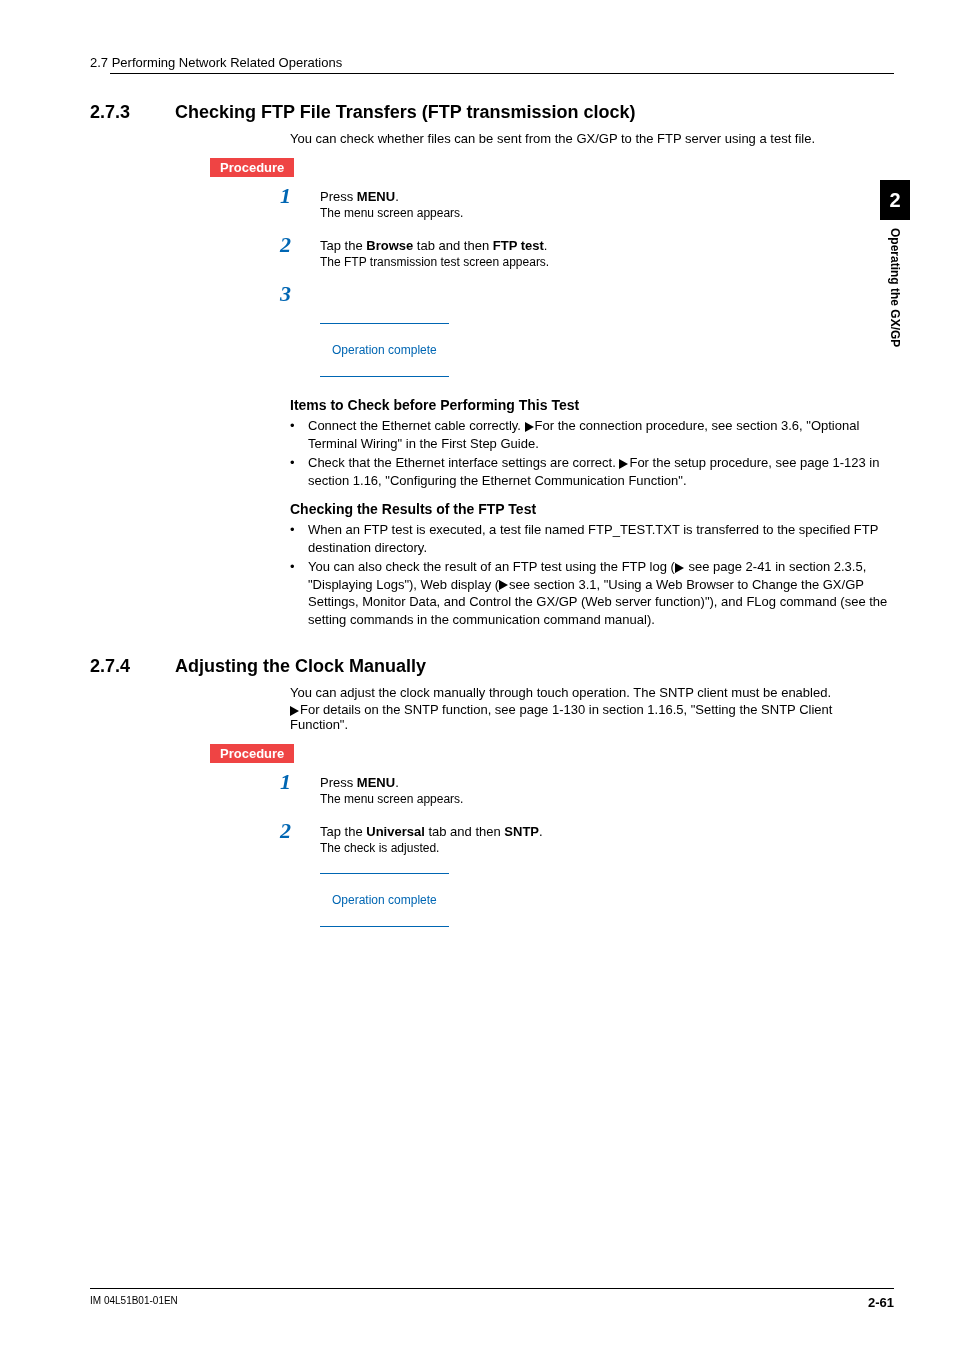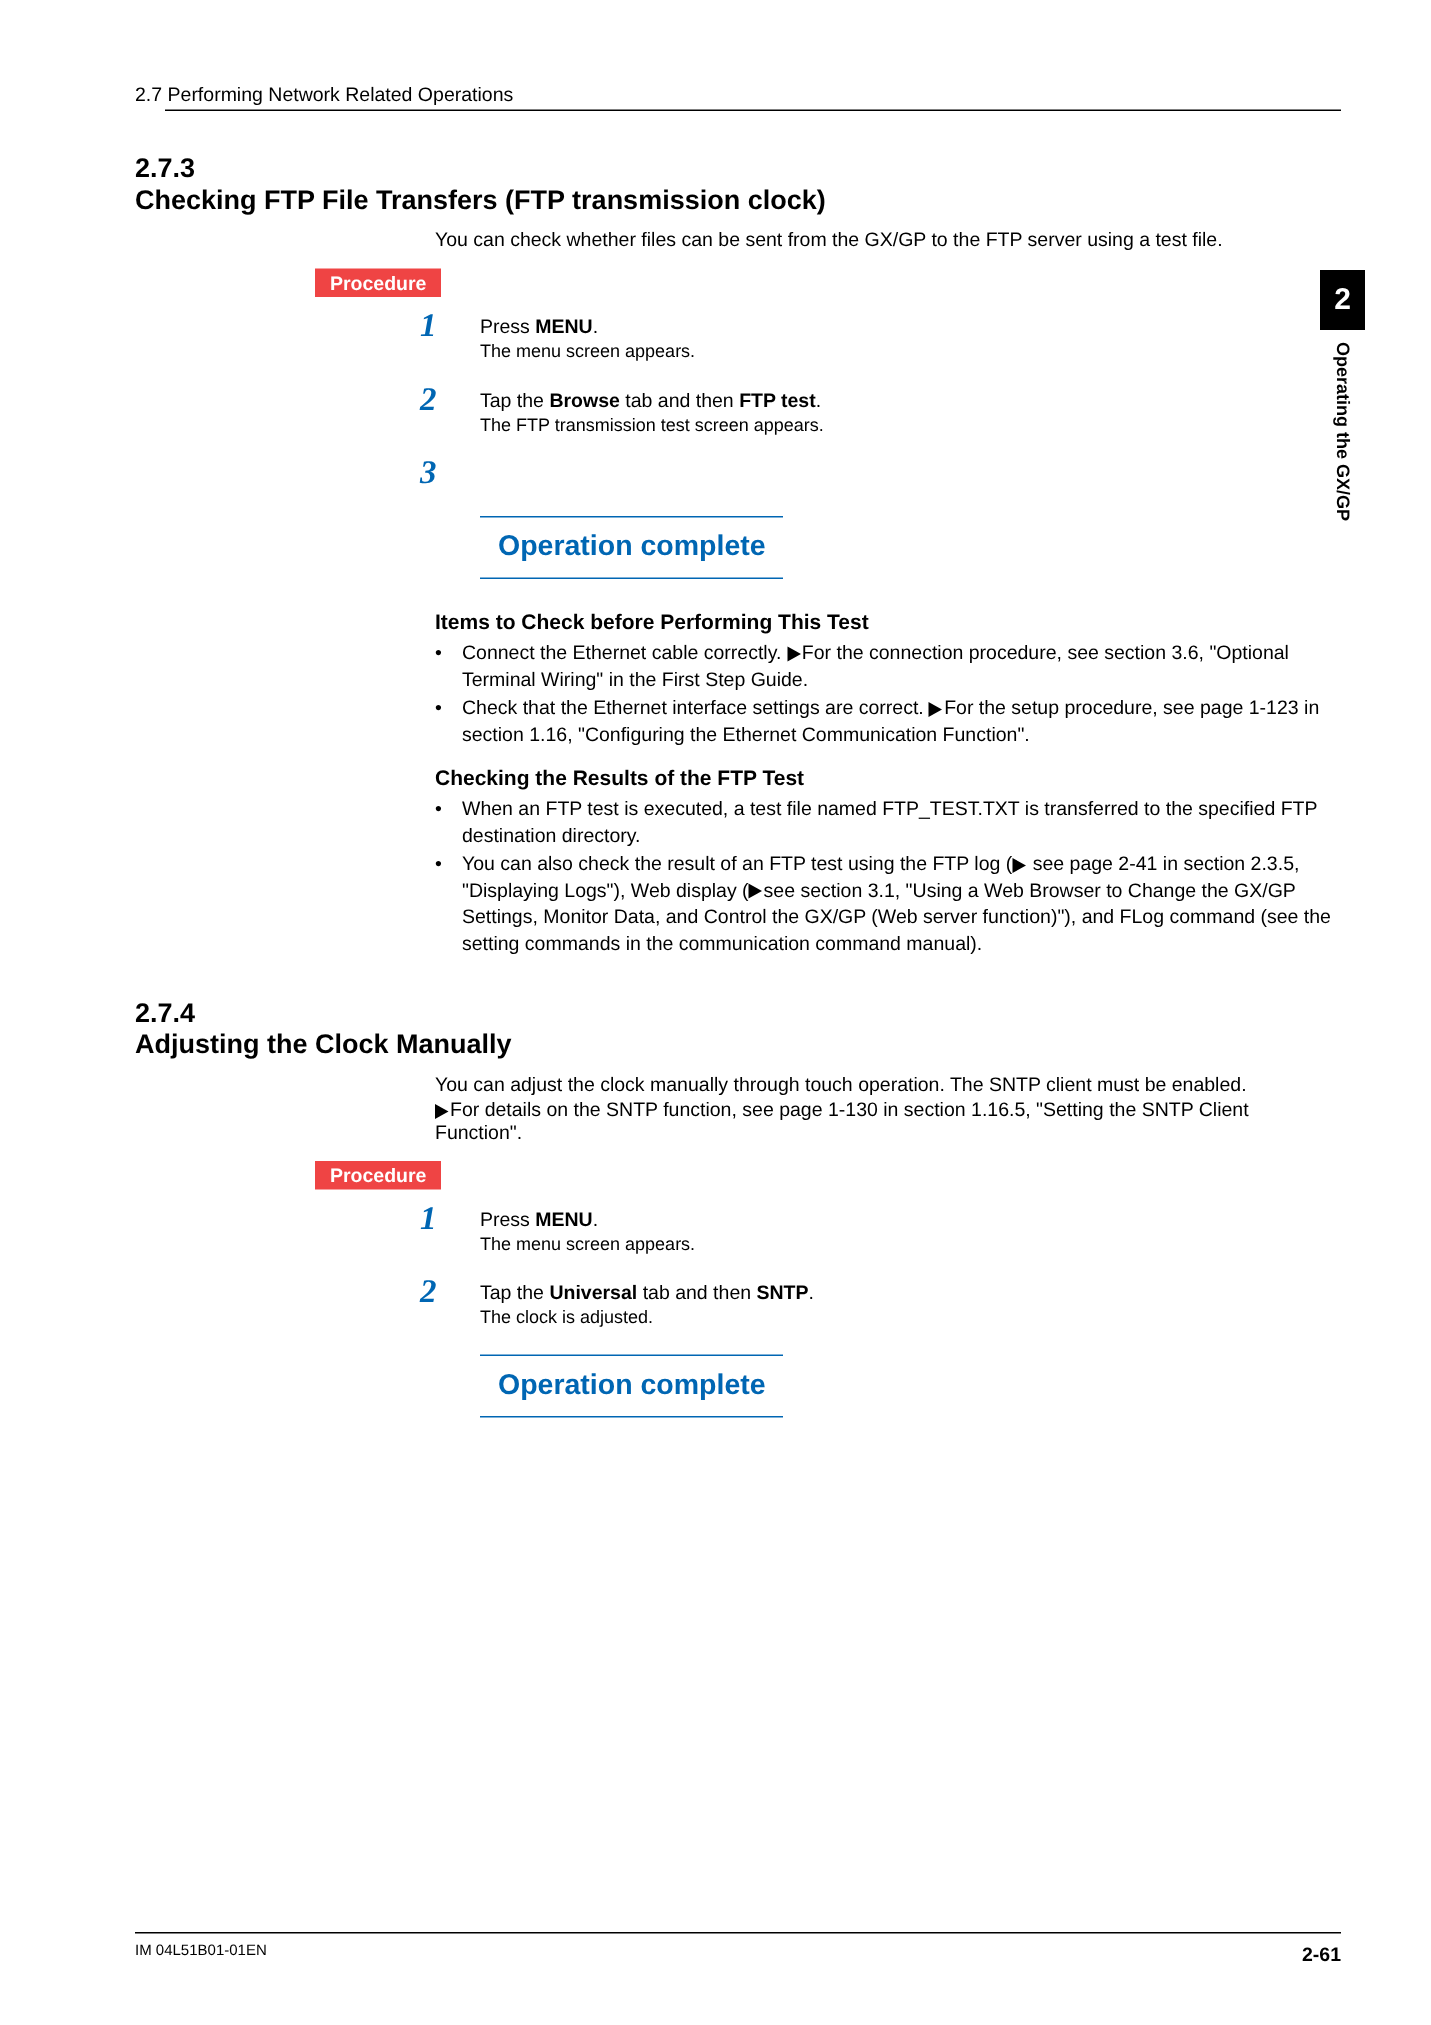--- a/index.html
+++ b/index.html
@@ -57,21 +57,20 @@
     font-size: 12px;
     font-weight: bold;
     margin-top: 8px;
   }
   .h2 {
     font-size: 18px;
     font-weight: bold;
     margin-top: 28px;
     margin-bottom: 8px;
     display: flex;
-    flex-direction: column;
   }
   .h2-num {
     width: 85px;
     flex-shrink: 0;
   }
   .intro {
     margin-left: 200px;
     margin-bottom: 12px;
   }
   .procedure-label {
@@ -102,25 +101,25 @@
   }
   .step-body {
     padding-top: 4px;
   }
   .step-sub {
     font-size: 12px;
     margin-top: 2px;
   }
   .op-complete {
     color: #0066b3;
-    font-weight: bold;
-    font-size: 19px;
+    font-weight: normal;
+    font-size: 12px;
     border-top: 1px solid #0066b3;
     border-bottom: 1px solid #0066b3;
-    padding: 9px 12px;
+    padding: 19px 12px;
     display: inline-block;
     margin-left: 230px;
     margin-top: 4px;
     margin-bottom: 14px;
   }
   .subhead {
     font-weight: bold;
     font-size: 14px;
     margin-left: 200px;
     margin-bottom: 4px;
@@ -249,21 +248,21 @@
     <div class="step-body">
       <span>Press </span><b>MENU</b><span>.</span>
       <div class="step-sub">The menu screen appears.</div>
     </div>
   </div>
 
   <div class="step">
     <div class="step-num">2</div>
     <div class="step-body">
       <span>Tap the </span><b>Universal</b><span> tab and then </span><b>SNTP</b><span>.</span>
-      <div class="step-sub">The clock is adjusted.</div>
+      <div class="step-sub">The check is adjusted.</div>
     </div>
   </div>
 
   <div class="op-complete">Operation complete</div>
 
   <div class="footer">
     <span>IM 04L51B01-01EN</span>
     <span class="footer-right">2-61</span>
   </div>
 

